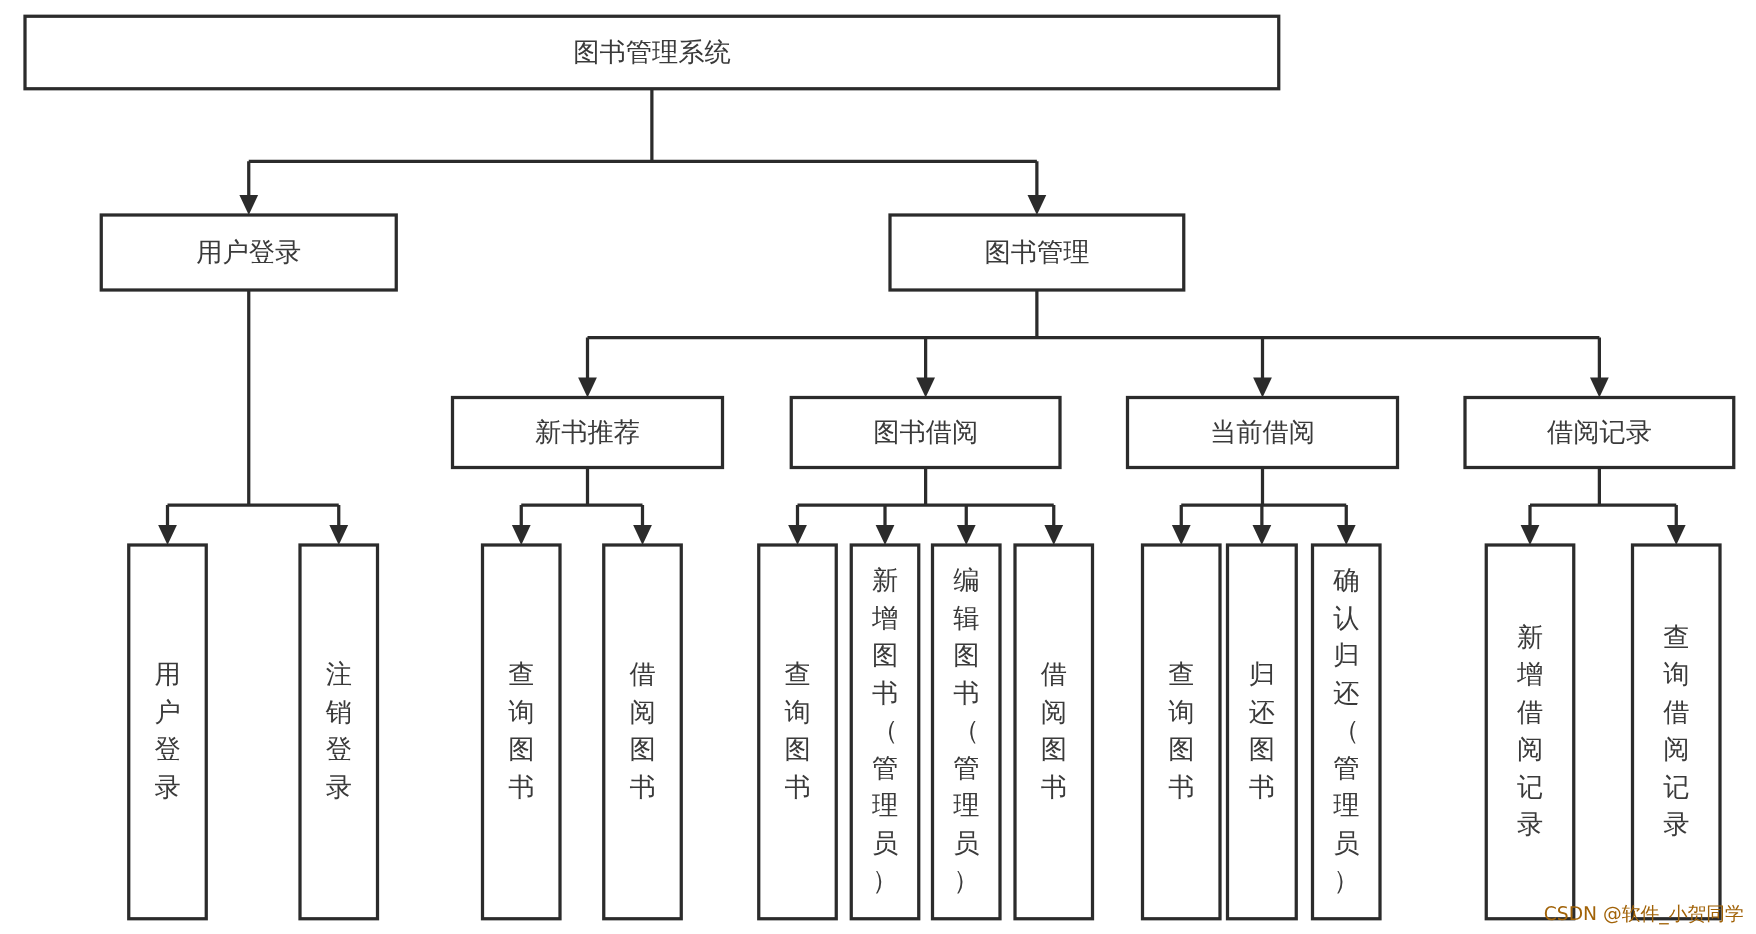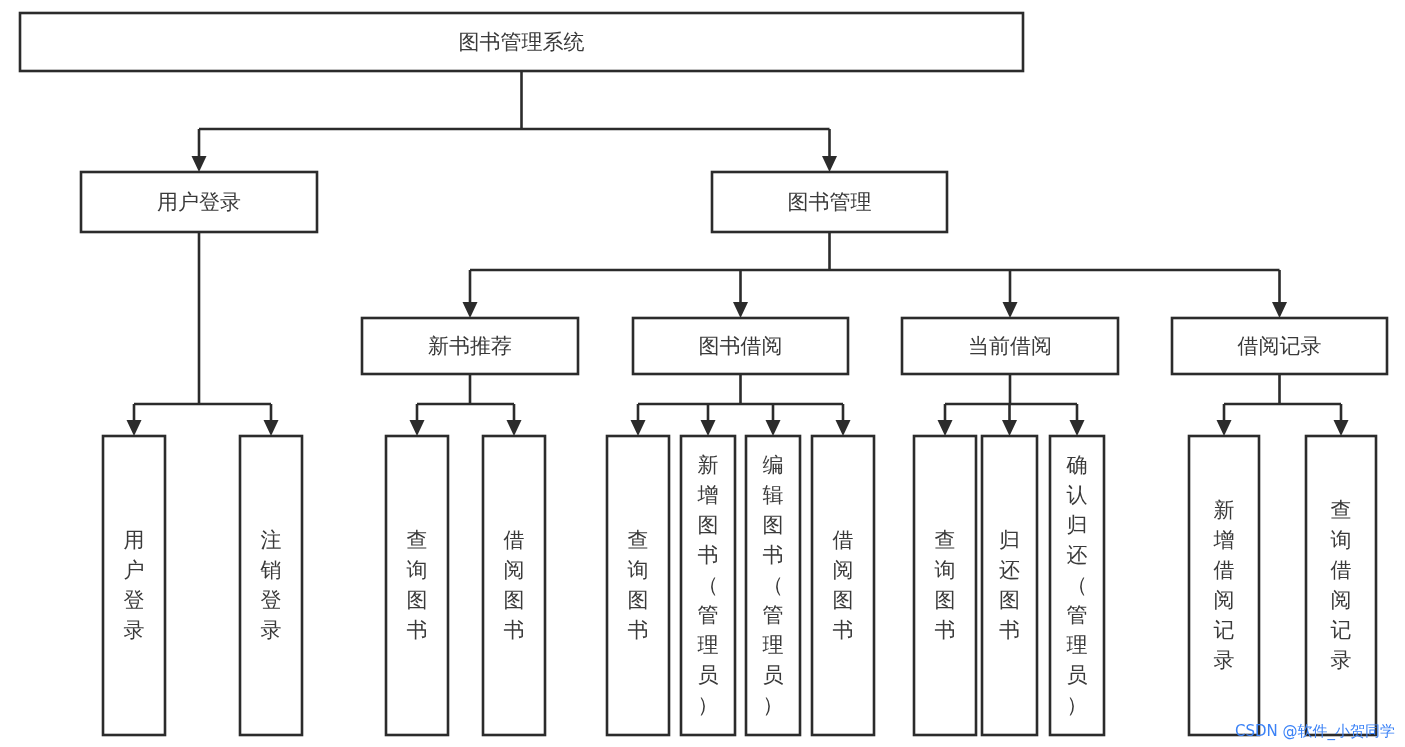--- a/index.html
+++ b/index.html
@@ -51,21 +51,21 @@
   .node-label.horizontal {
     font-size: 21px;
   }
   .node-label.vertical {
     font-size: 21px;
   }
   .watermark {
     position: absolute;
     right: 10px;
     bottom: 6px;
-    color: #3b82f6;
+    color: #a16207;
     font-size: 15px;
     font-family: "DejaVu Sans", "Liberation Sans", sans-serif;
     white-space: nowrap;
     user-select: none;
   }
 </style>
 </head>
 <body>
 
 <div id="diagram-root">

